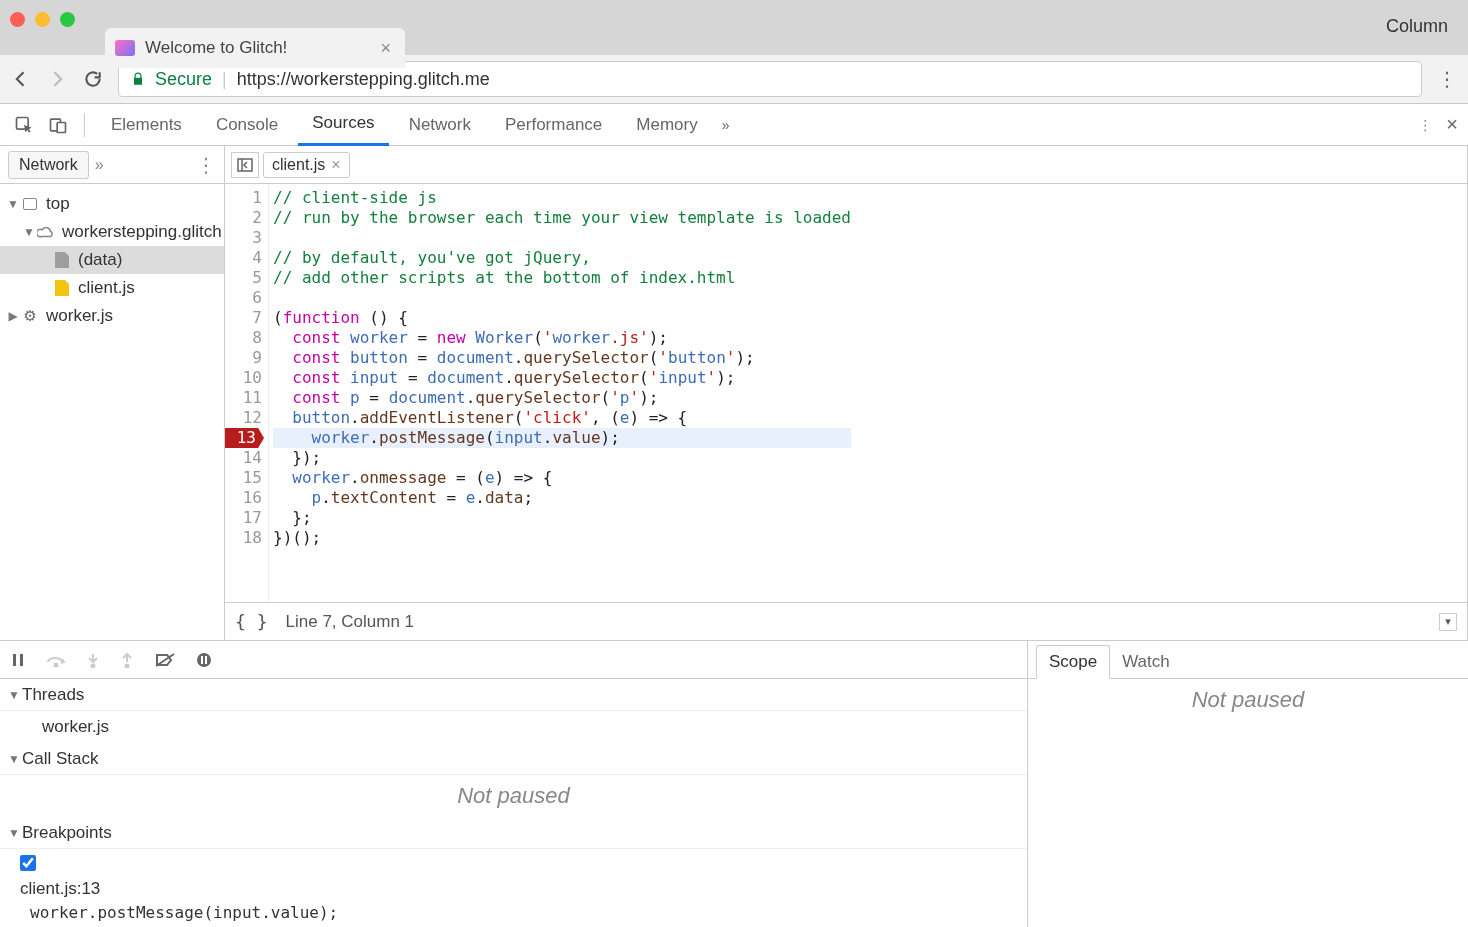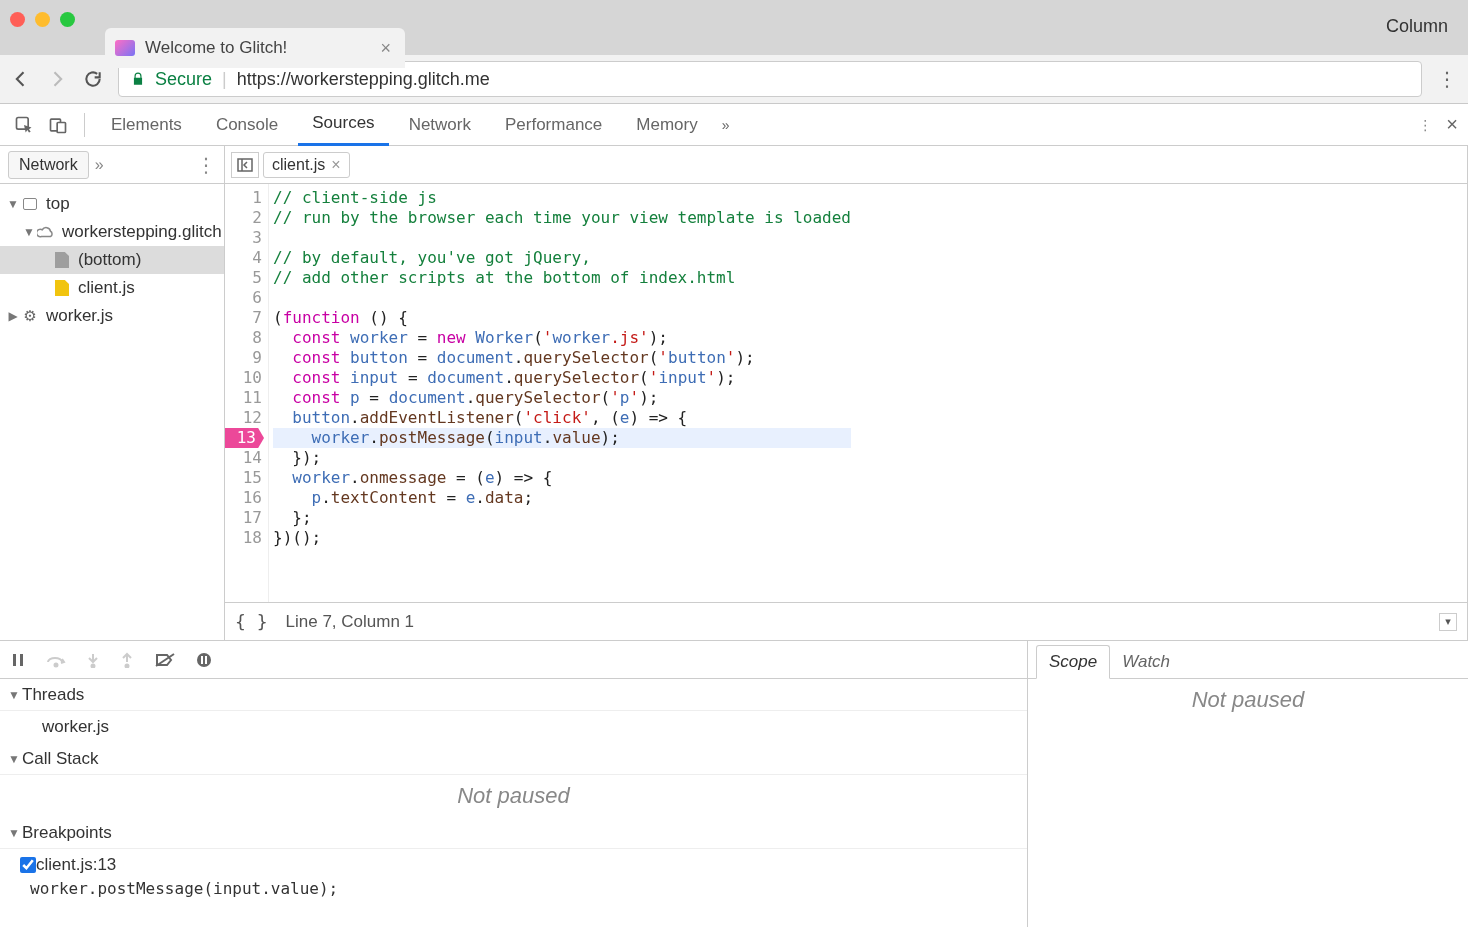--- a/index.html
+++ b/index.html
@@ -67,21 +67,21 @@
 
 
 .editor-tabs { height: 38px; border-bottom: 1px solid #ccc; display: flex; align-items: center; padding: 0 6px; gap: 4px; }
 .etoggle { width: 28px; height: 26px; border: 1px solid #ccc; display: flex; align-items: center; justify-content: center; cursor: pointer; color: #666; }
 .etab { padding: 3px 8px; border: 1px solid #ccc; border-radius: 3px; background: #fff; font-size: 16px; display: flex; align-items: center; gap: 6px; cursor: pointer; }
 .etab .x { color: #999; cursor: pointer; }
 
 .code { display: flex; flex: 1; overflow: hidden; font-family: Menlo, Consolas, monospace; font-size: 16px; line-height: 20px; }
 .gutter { width: 44px; background: #fff; border-right: 1px solid #eee; color: #999; text-align: right; padding: 4px 6px 0 0; }
 .gutter div { height: 20px; }
-.gutter .bp { background: #ec4899; color: #fff; clip-path: polygon(0 0,85% 0,100% 50%,85% 100%,0 100%); padding-right: 8px; margin-right: -2px; }
+.gutter .bp { background: #b91c1c; color: #fff; clip-path: polygon(0 0,85% 0,100% 50%,85% 100%,0 100%); padding-right: 8px; margin-right: -2px; }
 .codebody { padding: 4px 8px 0 4px; white-space: pre; color: #222; overflow: auto; }
 .c-comment { color: #15803d; }
 .c-kw { color: #c800a4; }
 .c-var { color: #3e6db5; }
 .c-str { color: #c41a16; }
 .c-prop { color: #643820; }
 .bp-line { background: #e8f0fe; display: inline-block; width: 100%; }
 
 .statusbar { height: 38px; border-top: 1px solid #ccc; display: flex; align-items: center; padding: 0 10px; font-size: 17px; color: #555; gap: 18px; }
 .statusbar .curly { font-family: monospace; font-size: 18px; cursor: pointer; }
@@ -92,27 +92,27 @@
 .dbg-left { flex: 1; border-right: 1px solid #ccc; display: flex; flex-direction: column; overflow: auto; }
 .dbg-toolbar { height: 38px; border-bottom: 1px solid #ccc; display: flex; align-items: center; padding: 0 10px; gap: 20px; }
 .dbg-toolbar span { color: #666; cursor: pointer; display: inline-flex; align-items: center; }
 .dbg-toolbar .disabled { color: #ccc; }
 .section-hdr { height: 32px; display: flex; align-items: center; padding: 0 8px; font-size: 17px; color: #333; border-bottom: 1px solid #eee; cursor: pointer; }
 .section-hdr .arrow { width: 14px; font-size: 12px; color: #777; }
 .thread-row { height: 32px; display: flex; align-items: center; padding-left: 20px; font-size: 17px; cursor: pointer; }
 .thread-row.active::before { content: "➔"; color: #1a73e8; margin-right: 8px; font-size: 14px; }
 .notpaused { text-align: center; font-style: italic; color: #888; padding: 8px 0; font-size: 22px; }
 .bp-row { padding: 6px 10px 6px 20px; font-size: 17px; }
-.bp-row label { display: flex; align-items: center; gap: 0; cursor: pointer; }
+.bp-row label { display: flex; align-items: flex-start; gap: 8px; cursor: pointer; flex-direction: column; }
 .bp-row input { width: 16px; height: 16px; accent-color: #1a73e8; }
 .bp-code { font-family: Menlo, monospace; padding-left: 10px; font-size: 16px; color: #333; margin-top: 4px; }
 
 .dbg-right { width: 440px; display: flex; flex-direction: column; }
 .sw-tabs { height: 38px; border-bottom: 1px solid #ccc; display: flex; align-items: flex-end; padding: 0 8px; gap: 0; }
-.sw-tab { padding: 6px 12px; font-size: 17px; color: #666; cursor: pointer; font-style: italic; }
+.sw-tab { padding: 6px 12px; font-size: 17px; color: #666; cursor: pointer; }
 .sw-tab.active { border: 1px solid #ccc; border-bottom: 1px solid #fff; border-radius: 3px 3px 0 0; background: #fff; margin-bottom: -1px; color: #333; }
 
 svg { display: block; }
 </style>
 </head>
 <body>
 
 <div class="titlebar">
   <div class="traffic">
     <span class="tl-red"></span>
@@ -210,21 +210,21 @@
                 <svg viewBox="0 0 24 16" fill="none" stroke="#888" stroke-width="2">
                   <path d="M6 14a5 5 0 1 1 1-9 6 6 0 0 1 11 2 4 4 0 0 1 0 7H6z"></path>
                 </svg>
               </span>
               <span>workerstepping.glitch</span>
           </div>
           <div class="row selected" style="padding-left:52px">
             <span class="ic">
                 <span class="ic-file"></span>
               </span>
-              <span>(bottom)</span>
+              <span>(data)</span>
           </div>
           <div class="row" style="padding-left:52px">
             <span class="ic">
                 <span class="ic-file js"></span>
               </span>
               <span>client.js</span>
           </div>
           <div class="row" style="padding-left:6px">
             <span class="arrow">▶</span>
               <span class="ic ic-gear">⚙</span>

